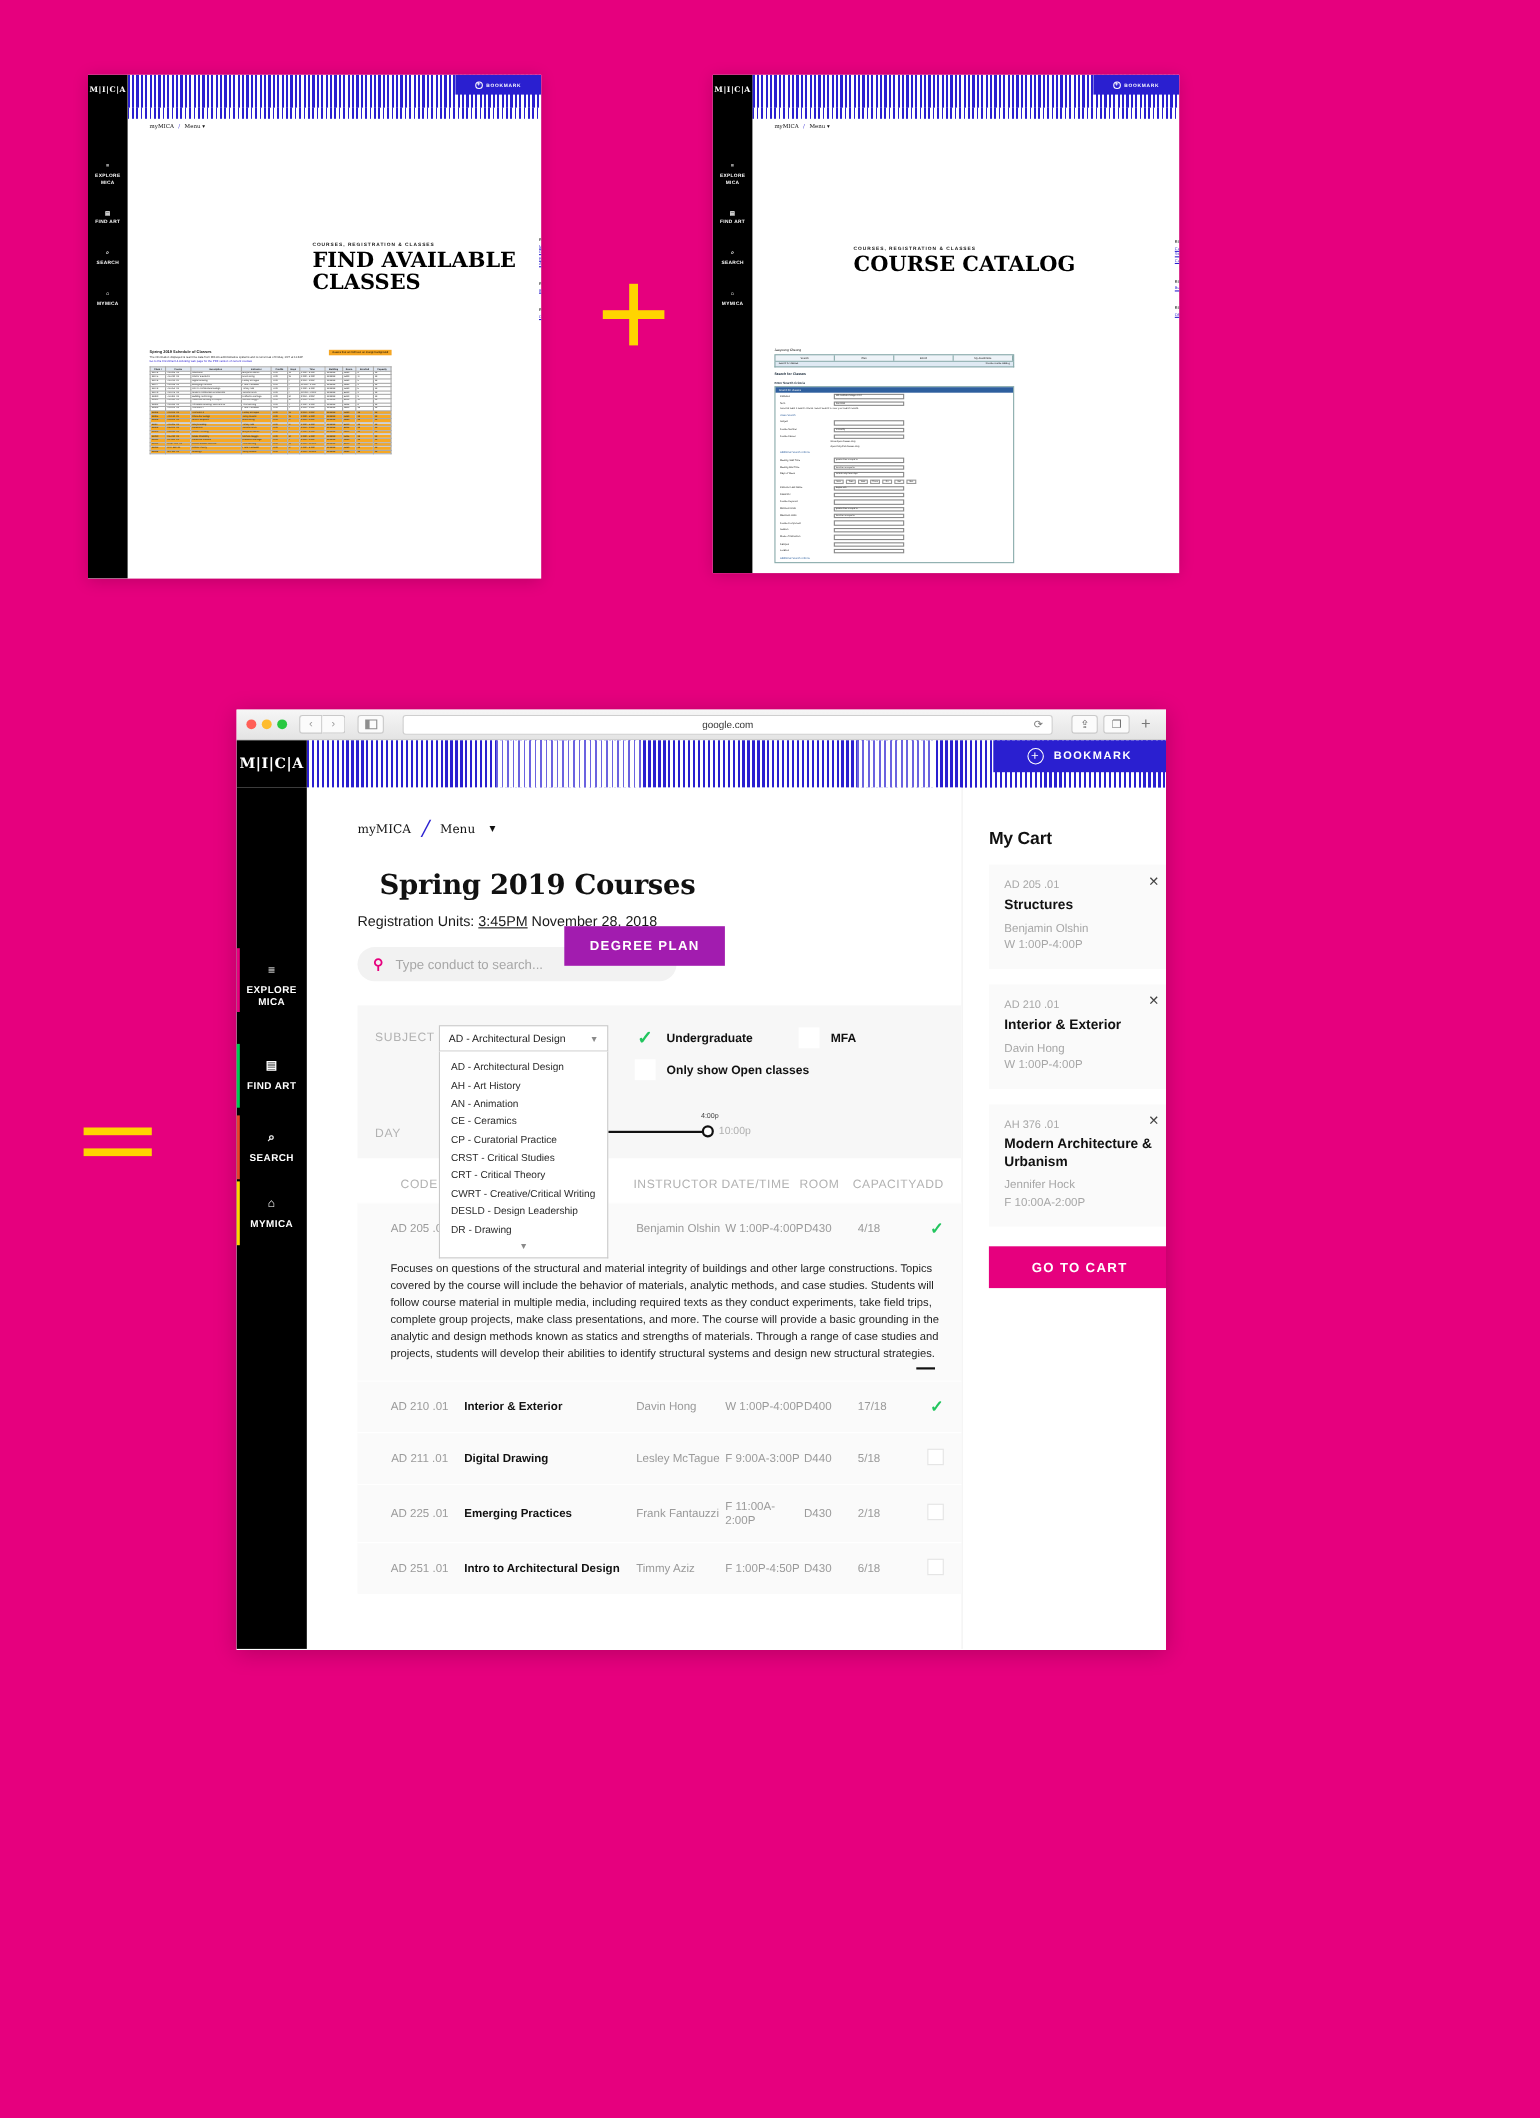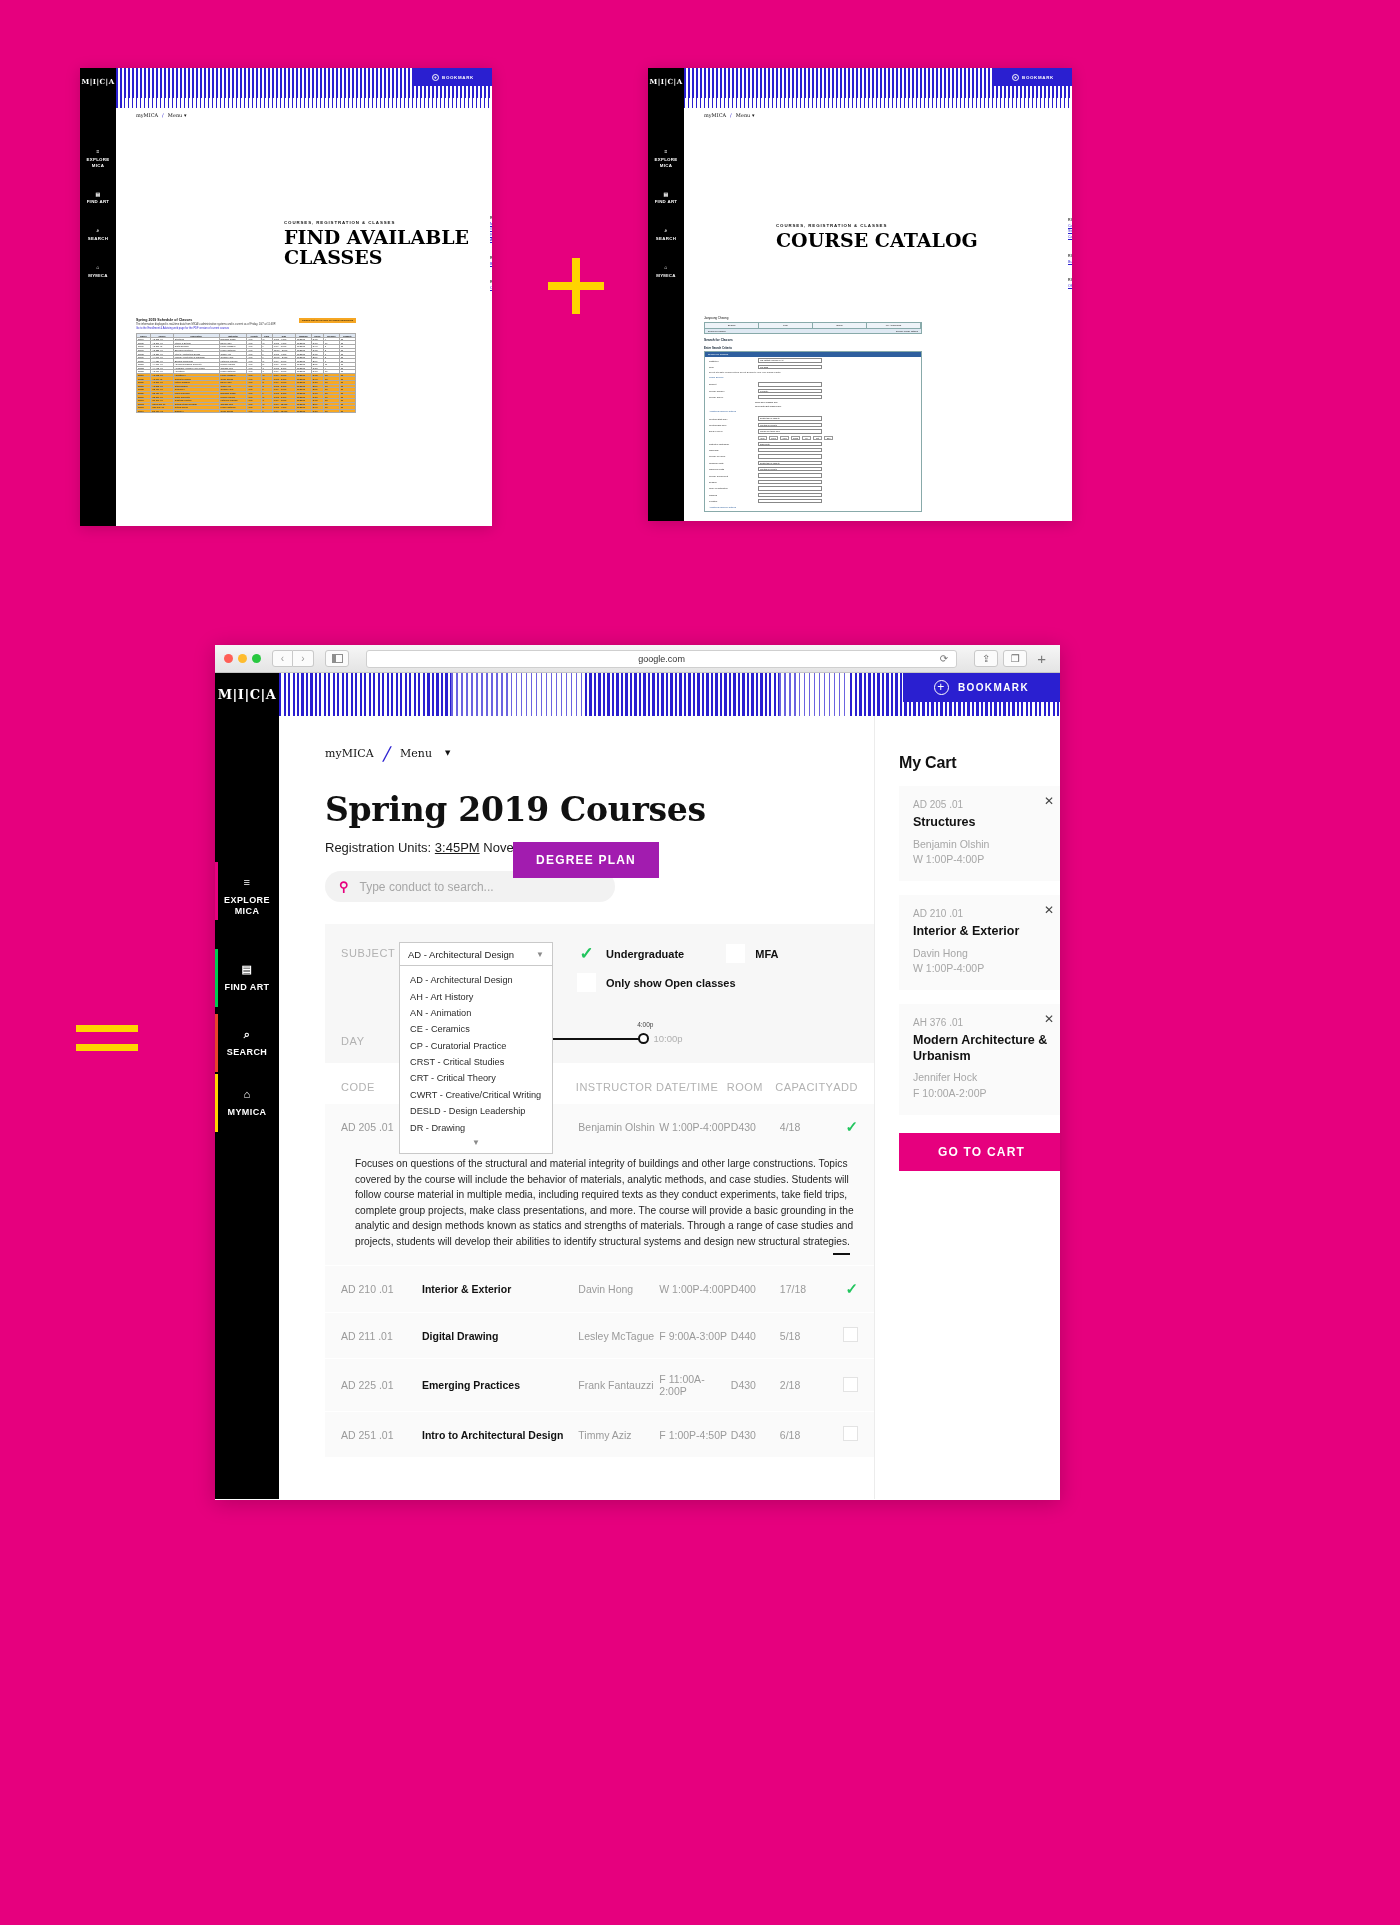--- a/index.html
+++ b/index.html
@@ -204,22 +204,22 @@
   .rail-item.i3 { top: 312px; }  .rail-item.i3 .bar { background: #e8412b; }
   .rail-item.i4 { top: 372px; }  .rail-item.i4 .bar { background: #ffd400; }
 
   .content { flex: 1; background: #fff; padding: 26px 0 0 46px; position: relative; }
 
   .crumb { font-family: "DejaVu Serif", serif; font-size: 11px; color: #111; display: flex; align-items: center; gap: 10px;}
   .crumb .slash { color: #2a1fd0; font-size: 19px; font-weight: 300; transform: skewX(-12deg); }
   .crumb .caret { font-size: 7px; color: #111; margin-left: 3px; }
 
   .page-title {
-    font-family: "DejaVu Serif", serif; font-weight: bold; font-size: 33px;
-    color: #111; margin-top: 26px; letter-spacing: -.3px;
+    font-family: "DejaVu Serif", serif; font-weight: bold; font-size: 25px;
+    color: #111; margin-top: 26px; letter-spacing: -.3px; margin-left: 20px;
   }
   .regtime { font-size: 13px; color: #1a1a1a; margin-top: 11px; }
   .regtime u { text-decoration: underline; }
   .degree-btn {
     position: absolute; right: 215px; top: 126px; background: #a21caf; color: #fff;
     font-weight: bold; font-size: 12px; letter-spacing: 1.2px; padding: 11px 23px; border: none;
   }
 
   .search-box {
     margin-top: 16px; width: 290px; height: 31px; background: #f2f2f2; border-radius: 16px;
@@ -264,21 +264,21 @@
   .knob {
     position: absolute; top: -5px; width: 11px; height: 11px; border-radius: 50%;
     background: #fff; border: 2px solid #111;
   }
   .knob.a { left: -4px; } .knob.b { right: -4px; }
   .ktag { position: absolute; top: -17px; font-size: 6.5px; color: #444; }
   .ktag.a { left: -8px; } .ktag.b { right: -8px; }
 
   
   .thead { display: flex; padding: 18px 16px 10px; color: #b2b2b2; font-size: 11px; letter-spacing: .5px; width: 549px; }
-  .c-code { width: 86px; } .c-title { width: 166px; } .c-instr { width: 86px; }
+  .c-code { width: 86px; text-align: center; } .c-title { width: 166px; } .c-instr { width: 86px; }
   .c-dt { width: 76px; } .c-room { width: 52px; } .c-cap { width: 58px; } .c-add { width: 25px; text-align: right;}
 
   .row {
     display: flex; align-items: center; padding: 14px 16px; width: 549px;
     background: #fafafa; border-top: 1px solid #fff; font-size: 10.5px;
   }
   .row .c-code, .row .c-instr, .row .c-dt, .row .c-room, .row .c-cap { color: #9a9a9a; }
   .row .c-title { color: #111; font-weight: bold; }
   .tick { color: #22c55e; font-size: 15px; font-weight: bold; }
   .addbox { width: 15px; height: 15px; background: #fff; border: 1px solid #e3e3e3; display: inline-block; }

